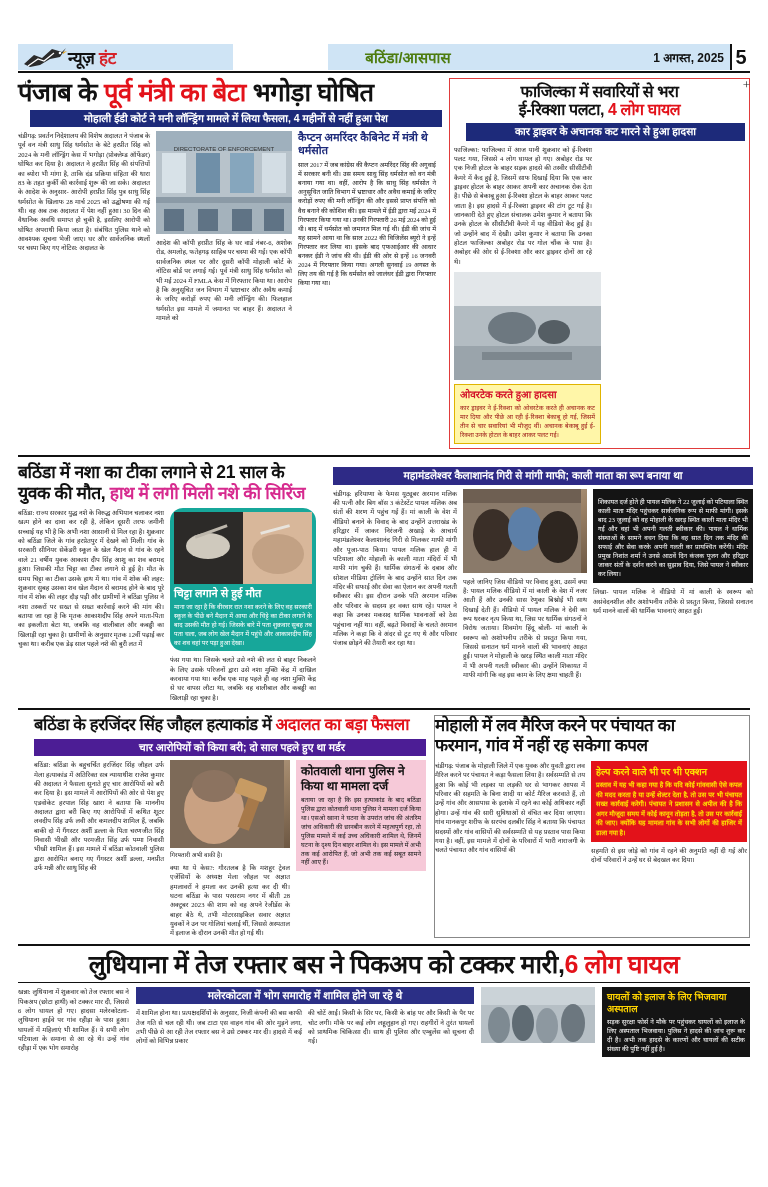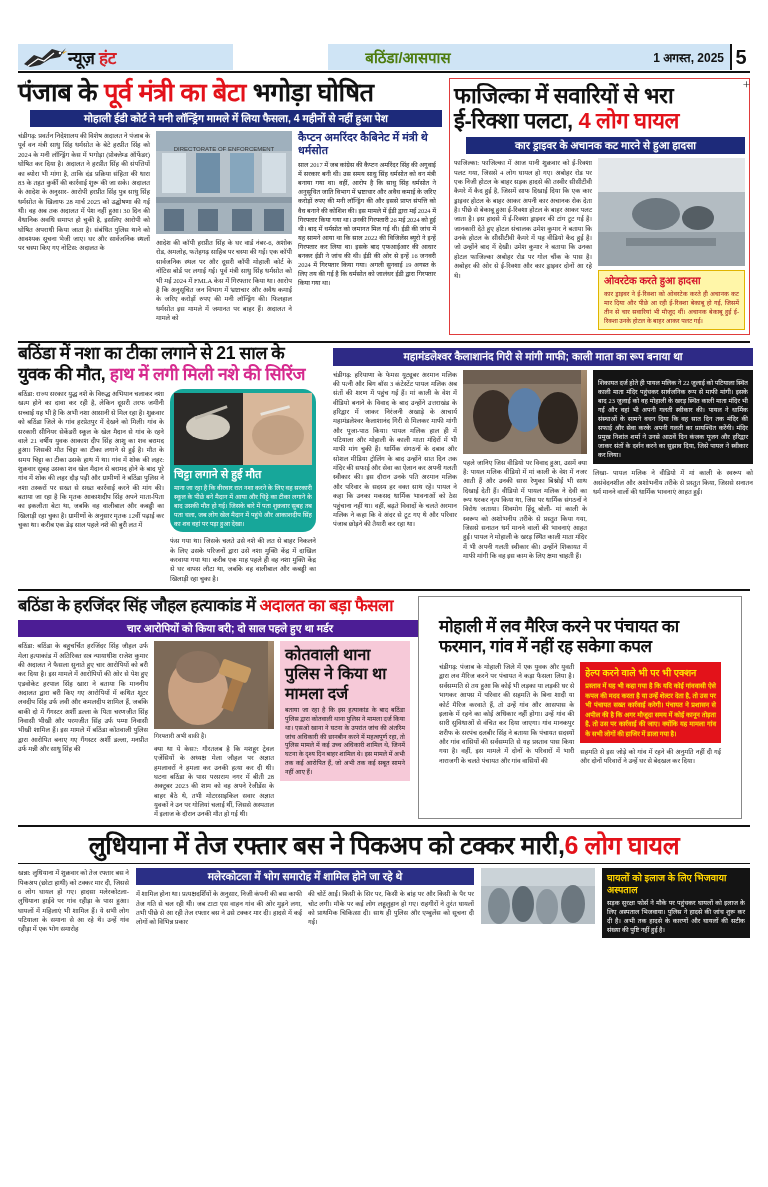--- a/index.html
+++ b/index.html
@@ -102,21 +102,21 @@
   .photo {
     background: linear-gradient(160deg,#b9c5cf 0%,#8fa3b4 45%,#6d8294 100%);
     position: relative; overflow: hidden;
   }
   .photo.dark { background: linear-gradient(150deg,#4a4a4a 0%,#232323 60%,#121212 100%); }
   .photo.warm { background: linear-gradient(150deg,#c9b59e 0%,#9c8266 55%,#6c5743 100%); }
   .photo.street { background: linear-gradient(160deg,#cdd5da 0%,#9aa7ae 40%,#6f7d86 100%); }
 
   
   .boxed { border: 1px solid #e03b3b; padding: 4px; }
-  .boxed-plain { border: 1px solid #888; padding: 20px; }
+  .boxed-plain { border: 1px solid #888; padding: 0; }
 
   .sidebox {
     font-family: "Liberation Sans", sans-serif;
   }
   .sidebox .sb-title {
     font-weight: bold; font-size: 11px; line-height: 1.18; color: #1d2a7a;
   }
   .sidebox .sb-body {
     font-family: "Liberation Serif", serif;
     font-size: 6.4px; line-height: 1.42; text-align: justify; color: #1a1a1a;
@@ -149,21 +149,21 @@
     font-size:10.5px; color:#ffd400; line-height:1.2;
   }
   .blackbox .bb-body {
     font-family:"Liberation Serif",serif; font-size:6.4px; line-height:1.42;
     text-align:justify; color:#ffffff; margin-top:3px;
   }
 
   .pinkbox { background:#f6c9d8; padding:4px 5px; }
   .pinkbox .pb-title {
     font-family:"Liberation Sans",sans-serif; font-weight:bold;
-    font-size:16px; color:#111; line-height:1.2;
+    font-size:12px; color:#111; line-height:1.2;
   }
   .pinkbox .pb-body {
     font-family:"Liberation Serif",serif; font-size:6.3px; line-height:1.42;
     text-align:justify; color:#1a1a1a; margin-top:3px;
   }
 
   .redbox { background:#e3121a; padding:5px; }
   .redbox .rb-title {
     font-family:"Liberation Sans",sans-serif; font-weight:bold;
     font-size:9.5px; color:#ffe500; line-height:1.2;
@@ -231,26 +231,26 @@
           <div class="body-col" style="margin-top:4px;">आदेश की कॉपी हरप्रीत सिंह के घर वार्ड नंबर-6, अशोक रोड, अमलोह, फतेहगढ़ साहिब पर चस्पा की गई। एक कॉपी सार्वजनिक स्थल पर और दूसरी कॉपी मोहाली कोर्ट के नोटिस बोर्ड पर लगाई गई। पूर्व मंत्री साधु सिंह धर्मसोत को भी मई 2024 में FMLA केस में गिरफ्तार किया था। आरोप है कि अनुसूचित जन विभाग में भ्रष्टाचार और अवैध कमाई के जरिए करोड़ों रुपए की मनी लॉन्ड्रिंग की। फिलहाल धर्मसोत इस मामले में जमानत पर बाहर हैं। अदालत ने मामले को</div>
         </div>
         <div style="width:138px;" class="sidebox">
           <div class="sb-title">कैप्टन अमरिंदर कैबिनेट में मंत्री थे धर्मसोत</div>
           <div class="sb-body">साल 2017 में जब कांग्रेस की कैप्टन अमरिंदर सिंह की अगुवाई में सरकार बनी थी। उस समय साधु सिंह धर्मसोत को वन मंत्री बनाया गया था। वहीं, आरोप है कि साधु सिंह धर्मसोत ने अनुसूचित जाति विभाग में भ्रष्टाचार और अवैध कमाई के जरिए करोड़ों रुपए की मनी लॉन्ड्रिंग की और इससे प्राप्त संपत्ति को वैध बनाने की कोशिश की। इस मामले में ईडी द्वारा मई 2024 में गिरफ्तार किया गया था। उनकी गिरफ्तारी 26 मई 2024 को हुई थी। बाद में धर्मसोत को जमानत मिल गई थी। ईडी की जांच में यह सामने आया था कि साल 2022 की विजिलेंस ब्यूरो ने इन्हें गिरफ्तार कर लिया था। इसके बाद एफआईआर की आधार बनकर ईडी ने जांच की थी। ईडी की ओर से इन्हें 16 जनवरी 2024 में गिरफ्तार किया गया। अगली सुनवाई 19 अगस्त के लिए तय की गई है कि धर्मसोत को जालंधर ईडी द्वारा गिरफ्तार किया गया था।</div>
         </div>
       </div>
     </div>
 
     <div class="boxed" style="width:301px;">
-      <div class="hl" style="font-size:22px; line-height:1.14;">
+      <div class="hl" style="font-size:16px; text-align:center; line-height:1.14;">
         <div>फाजिल्का में सवारियों से भरा</div>
         <div><span>ई-रिक्शा पलटा, </span><span class="red">4 लोग घायल</span></div>
       </div>
       <div class="subbar navy" style="margin-top:4px;">कार ड्राइवर के अचानक कट मारने से हुआ हादसा</div>
-      <div style="display:flex; gap:6px; margin-top:4px;">
+      <div style="display:flex; gap:6px; margin-top:4px;flex-direction:column;">
         <div class="body-col" style="width:138px;">फाजिल्का: फाजिल्का में आज यानी शुक्रवार को ई-रिक्शा पलट गया, जिससे 4 लोग घायल हो गए। अबोहर रोड पर एक निजी होटल के बाहर सड़क हादसे की तस्वीर सीसीटीवी कैमरे में कैद हुई है, जिसमें साफ दिखाई दिया कि एक कार ड्राइवर होटल के बाहर आकर अपनी कार अचानक रोक देता है। पीछे से बेकाबू हुआ ई-रिक्शा होटल के बाहर आकर पलट जाता है। इस हादसे में ई-रिक्शा ड्राइवर की टांग टूट गई है। जानकारी देते हुए होटल संचालक उमेश कुमार ने बताया कि उनके होटल के सीसीटीवी कैमरे में यह वीडियो कैद हुई है। जो उन्होंने बाद में देखी। उमेश कुमार ने बताया कि उनका होटल फाजिल्का अबोहर रोड पर गोल चौंक के पास है। अबोहर की ओर से ई-रिक्शा और कार ड्राइवर दोनों आ रहे थे।</div>
         <div style="width:147px;">
           <div class="photo" style="height:108px;">
             <svg width="147" height="108" viewBox="0 0 147 108">
               <rect width="147" height="108" fill="#cfd6da"></rect>
               <rect y="0" width="147" height="34" fill="#e3e7ea"></rect>
               <rect y="34" width="147" height="40" fill="#b3bcc2"></rect>
               <rect y="74" width="147" height="34" fill="#9aa4ab"></rect>
               <ellipse cx="58" cy="56" rx="24" ry="16" fill="#6d7880"></ellipse>
               <ellipse cx="100" cy="60" rx="16" ry="12" fill="#555e64"></ellipse>
@@ -261,21 +261,21 @@
             <div class="yb-title">ओवरटेक करते हुआ हादसा</div>
             <div class="yb-body">कार ड्राइवर ने ई-रिक्शा को ओवरटेक करते ही अचानक कट मार दिया और पीछे आ रही ई-रिक्शा बेकाबू हो गई, जिसमें तीन से चार सवारियां भी मौजूद थीं। अचानक बेकाबू हुई ई-रिक्शा उनके होटल के बाहर आकर पलट गई।</div>
           </div>
         </div>
       </div>
     </div>
   </div>
 
   <div class="hr-thick" style="margin-top:6px;"></div>
 
-  <div style="display:flex; gap:17px; ">
+  <div style="display:flex; gap:17px; margin-top:5px;">
 
     <div style="width:304px;">
       <div class="hl" style="font-size:17.5px; line-height:1.16;">
         <div>बठिंडा में नशा का टीका लगाने से 21 साल के</div>
         <div><span>युवक की मौत, </span><span class="mag">हाथ में लगी मिली नशे की सिरिंज</span></div>
       </div>
       <div style="display:flex; gap:6px; margin-top:5px;">
         <div class="body-col" style="width:146px;">बठिंडा: राज्य सरकार युद्ध नशे के विरुद्ध अभियान चलाकर नशा खत्म होने का दावा कर रही है, लेकिन दूसरी तरफ जमीनी सच्चाई यह भी है कि अभी नशा आसानी से मिल रहा है। शुक्रवार को बठिंडा जिले के गांव हरप्रेतपुर में देखने को मिली। गांव के सरकारी सीनियर सेकेंडरी स्कूल के खेल मैदान से गांव के रहने वाले 21 वर्षीय युवक आकाश दीप सिंह आशु का शव बरामद हुआ। जिसकी मौत चिट्टा का टीका लगाने से हुई है। मौत के समय चिट्टा का टीका उसके हाथ में था। गांव में शोक की लहर: शुक्रवार सुबह उसका शव खेल मैदान से बरामद होने के बाद पूरे गांव में शोक की लहर दौड़ पड़ी और ग्रामीणों ने बठिंडा पुलिस ने नशा तस्करों पर सख्त से सख्त कार्रवाई करने की मांग की। बताया जा रहा है कि मृतक आकाशदीप सिंह अपने माता-पिता का इकलौता बेटा था, जबकि वह वालीबाल और कबड्डी का खिलाड़ी रहा चुका है। ग्रामीणों के अनुसार मृतक 12वीं पढ़ाई कर चुका था। करीब एक डेढ़ साल पहले नशे की बुरी लत में</div>
         <div style="width:146px;">
           <div class="tealbox">
@@ -319,21 +319,21 @@
             <div class="bb-body">शिकायत दर्ज होते ही पायल मलिक ने 22 जुलाई को पटियाला स्थित काली माता मंदिर पहुंचकर सार्वजनिक रूप से माफी मांगी। इसके बाद 23 जुलाई को वह मोहाली के खरड़ स्थित काली माता मंदिर भी गईं और वहां भी अपनी गलती स्वीकार की। पायल ने धार्मिक संस्थाओं के सामने वचन दिया कि वह सात दिन तक मंदिर की सफाई और सेवा करके अपनी गलती का प्रायश्चित करेंगी। मंदिर प्रमुख निशांत शर्मा ने उनसे आठवें दिन कंजक पूजन और हरिद्वार जाकर संतों के दर्शन करने का सुझाव दिया, जिसे पायल ने स्वीकार कर लिया।</div>
           </div>
           <div class="body-col" style="margin-top:4px;">लिखा- पायल मलिक ने वीडियो में मां काली के स्वरूप को असंवेदनशील और अशोभनीय तरीके से प्रस्तुत किया, जिससे सनातन धर्म मानने वालों की धार्मिक भावनाएं आहत हुईं।</div>
         </div>
       </div>
     </div>
   </div>
 
   <div class="hr-thick" style="margin-top:6px;"></div>
 
-  <div style="display:flex; margin-top:5px;">
+  <div style="display:flex; gap:8px; margin-top:5px;margin-left:16px;">
 
     <div style="width:400px;">
       <div class="hl" style="font-size:16.5px; line-height:1.16;"><span>बठिंडा के हरजिंदर सिंह जौहल हत्याकांड में </span><span class="red">अदालत का बड़ा फैसला</span></div>
       <div class="subbar green" style="margin-top:5px;">चार आरोपियों को किया बरी; दो साल पहले हुए था मर्डर</div>
       <div style="display:flex; gap:6px; margin-top:4px;">
         <div class="body-col" style="width:130px;">बठिंडा: बठिंडा के बहुचर्चित हरजिंदर सिंह जौहल उर्फ मेला हत्याकांड में अतिरिक्त सत्र न्यायाधीश राजेश कुमार की अदालत ने फैसला सुनाते हुए चार आरोपियों को बरी कर दिया है। इस मामले में आरोपियों की ओर से पेश हुए एडवोकेट हरपाल सिंह खारा ने बताया कि माननीय अदालत द्वारा बरी किए गए आरोपियों में कथित शूटर लवदीप सिंह उर्फ लवी और कमलदीप शामिल हैं, जबकि बाकी दो में गैंगस्टर अर्शी डल्ला के पिता चरणजीत सिंह निवासी भीखी और परमजीत सिंह उर्फ पम्मा निवासी भीखी शामिल हैं। इस मामले में बठिंडा कोतवाली पुलिस द्वारा आरोपित बनाए गए गैंगस्टर अर्शी डल्ला, मनप्रीत उर्फ मन्नी और साधु सिंह की</div>
         <div style="width:120px;">
           <div class="photo warm" style="height:88px;">
             <svg width="114" height="88" viewBox="0 0 114 88">
               <rect width="114" height="88" fill="#7d6a58"></rect>

